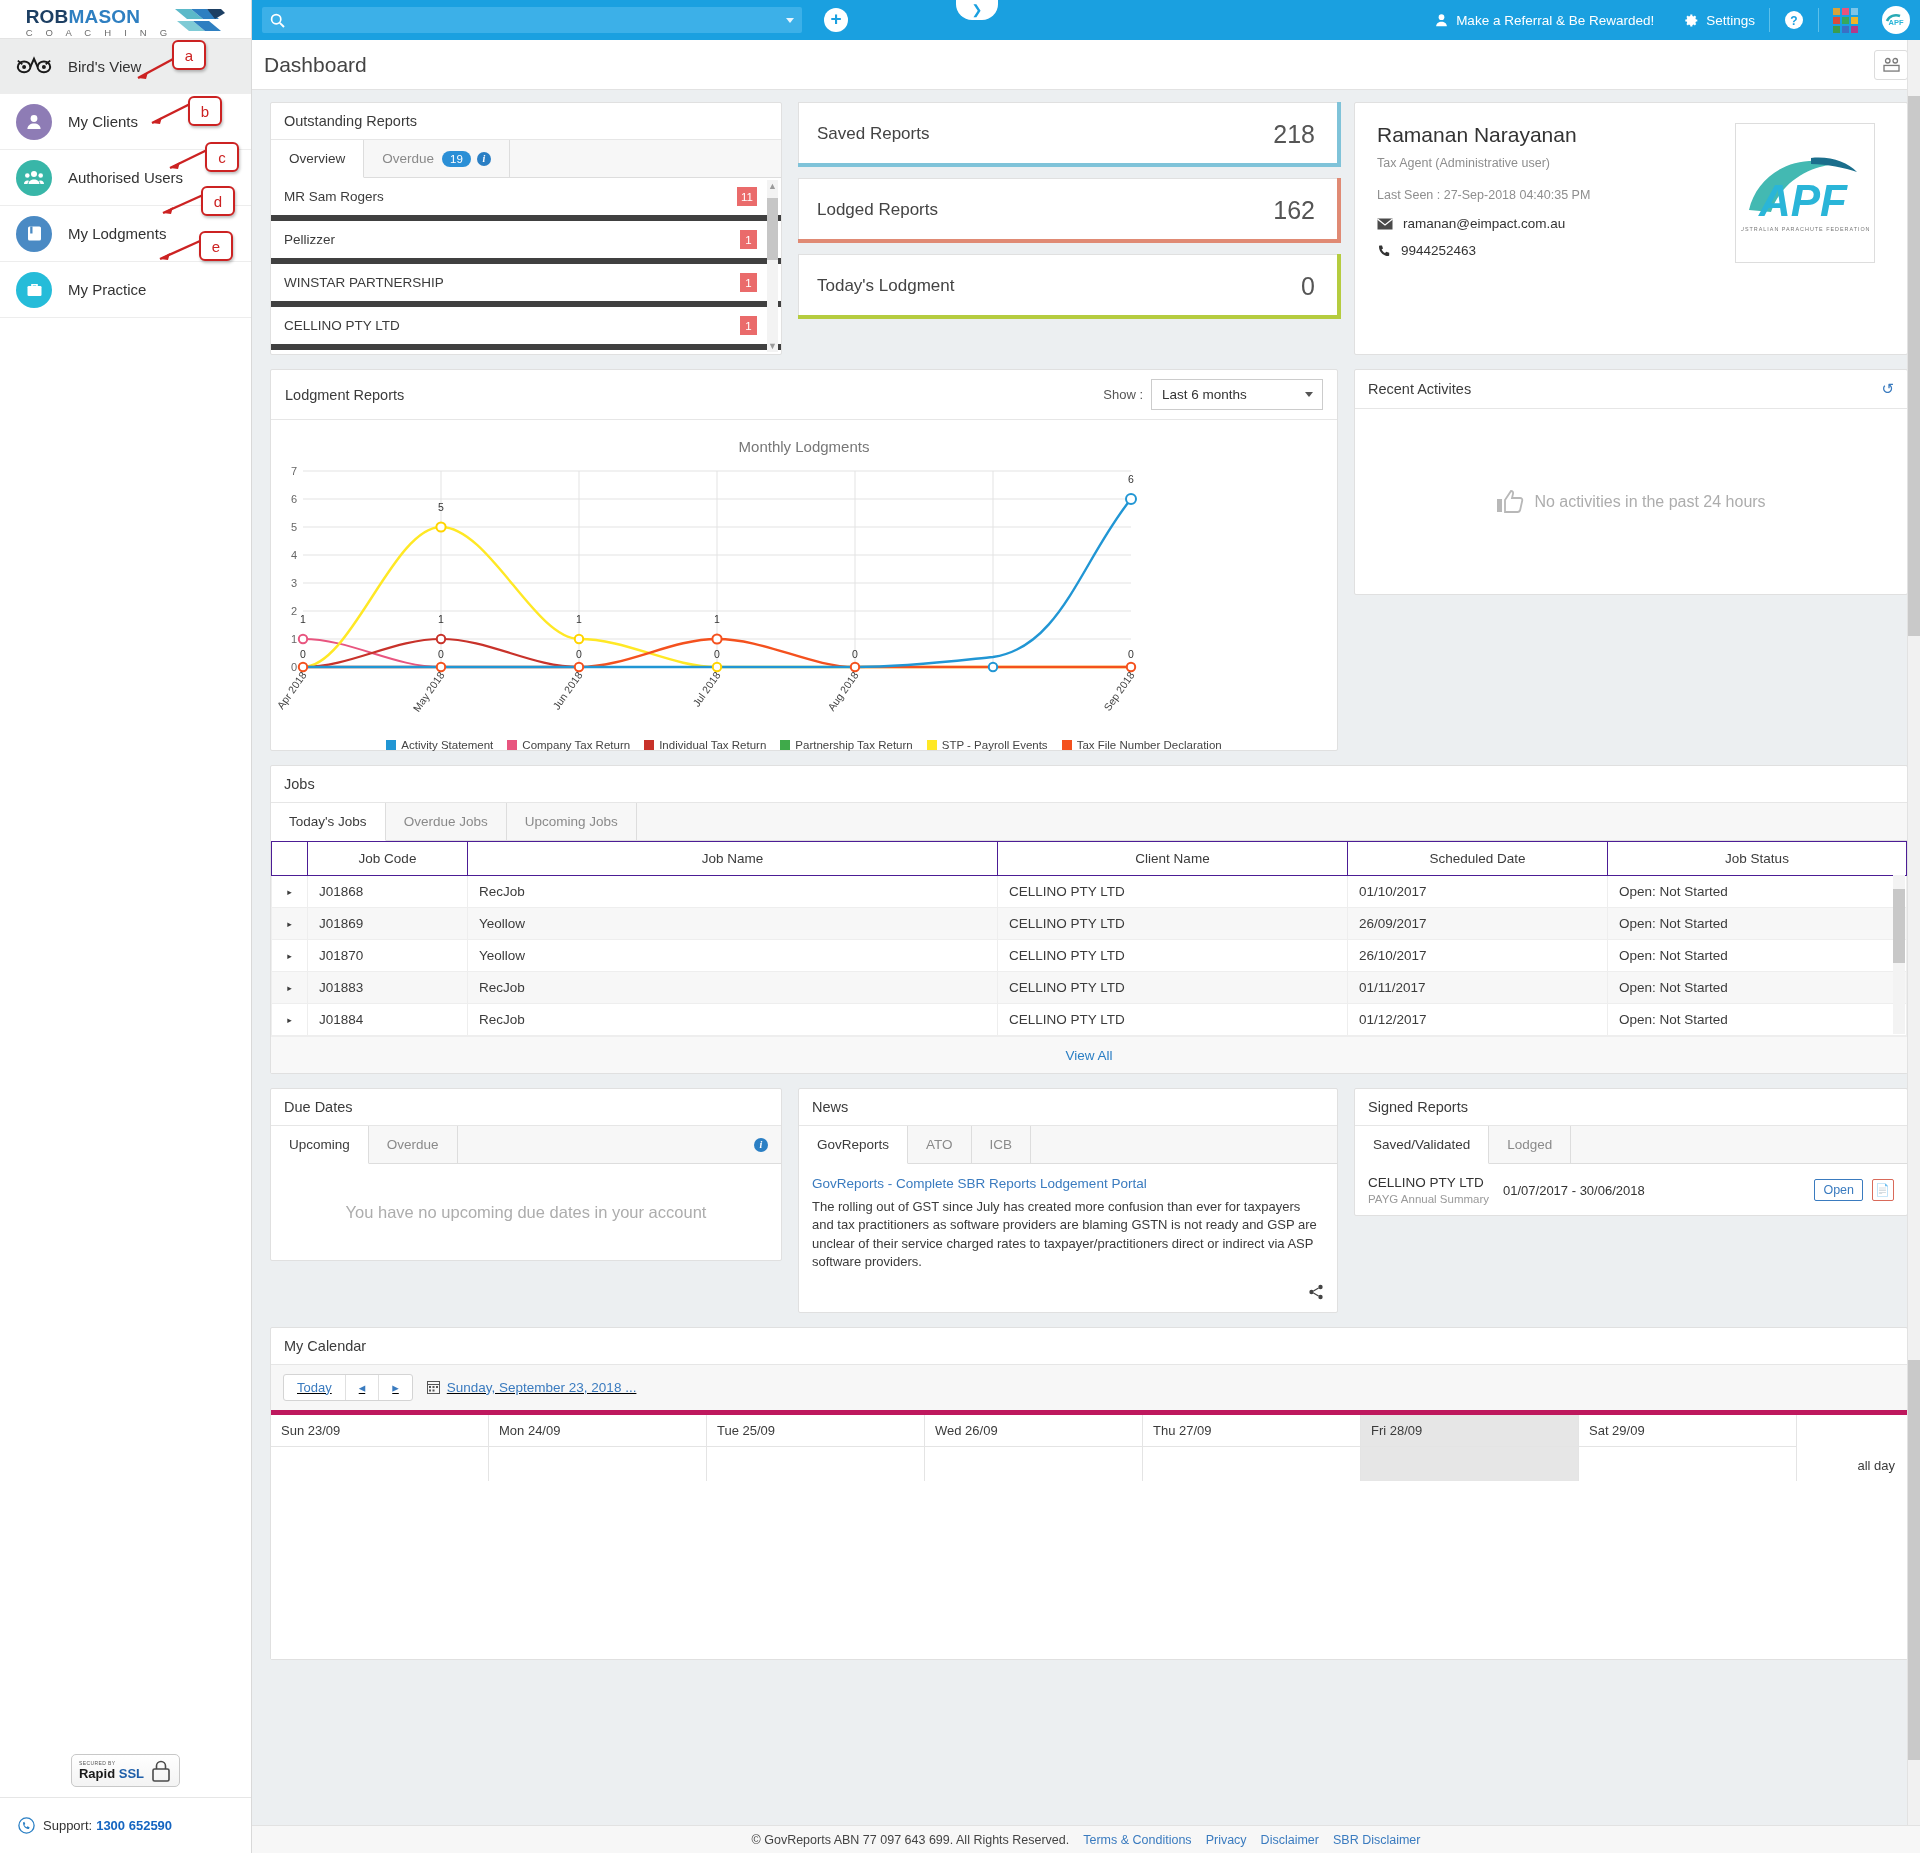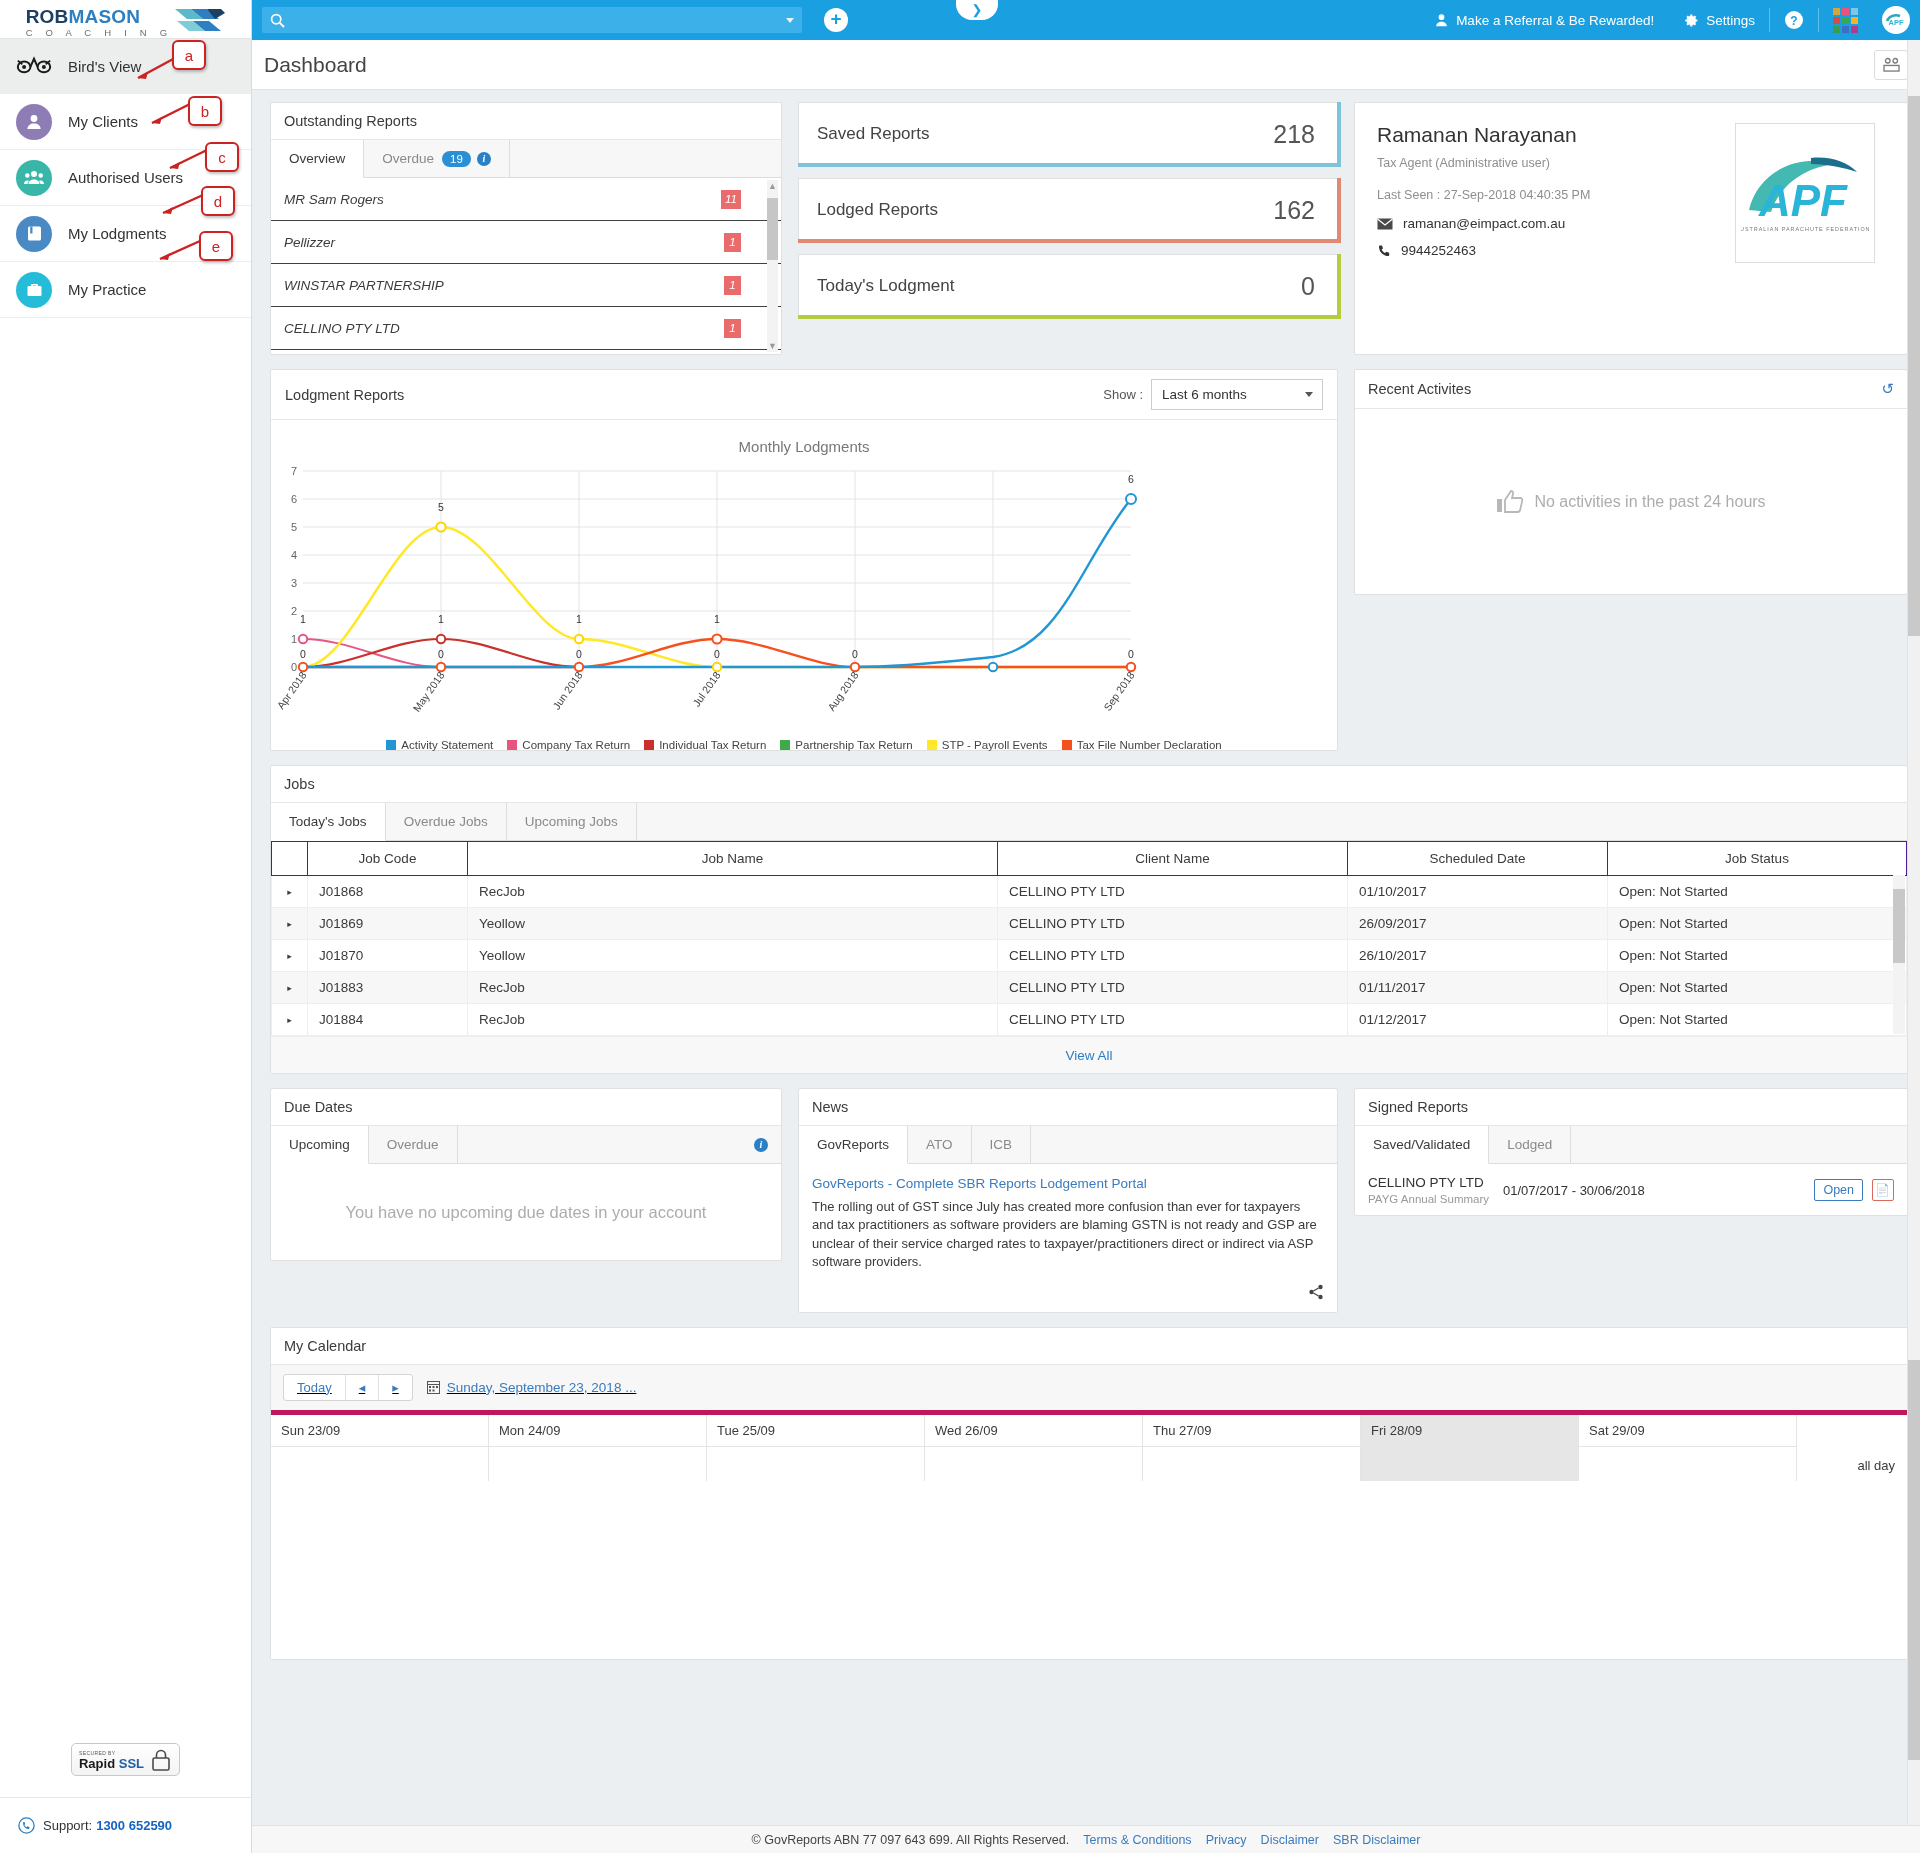--- a/index.html
+++ b/index.html
@@ -31,21 +31,21 @@
   }
   .nav-item.active { background: #eceded; border-top: 1px solid #e3e3e3; }
   .nav-label { font-size: 15px; color: #333; margin-left: 16px; }
   .nav-icon { width: 36px; height: 36px; border-radius: 50%; display: flex; align-items: center; justify-content: center; flex: 0 0 36px; }
   .ni-bird { background: transparent; }
   .ni-clients { background: #8e7cb5; }
   .ni-users { background: #38b6a8; }
   .ni-lodg { background: #4a8ac4; }
   .ni-prac { background: #25bcd9; }
 
-  .ssl-box { position: absolute; bottom: 55px; left: 0; right: 0; height: 55px; display: flex; align-items: flex-start; justify-content: center; border-bottom: 1px solid #e6e6e6; }
+  .ssl-box { position: absolute; bottom: 55px; left: 0; right: 0; height: 55px; display: flex; align-items: center; justify-content: center; border-bottom: 1px solid #e6e6e6; }
   .ssl-badge {
     border: 1px solid #c8c8c8; border-radius: 5px; padding: 4px 7px 3px 7px;
     display: flex; align-items: center; background: linear-gradient(#fff,#f3f3f3);
   }
   .ssl-l1 { font-size: 5px; color: #555; letter-spacing: .4px; }
   .ssl-l2 { font-size: 13px; font-weight: bold; color: #1a1a1a; }
   .ssl-l2 span { color: #1f5fa9; }
   .support-row { position: absolute; bottom: 8px; left: 0; right: 0; height: 40px; display: flex; align-items: center; padding-left: 18px; font-size: 13px; color: #333; }
   .support-num { color: #1565c0; font-weight: bold; margin-left: 4px; }
 
@@ -80,21 +80,21 @@
   .tabs { display: flex; background: #f7f7f7; border-bottom: 1px solid #ddd; height: 38px; align-items: stretch; }
   .tab { padding: 0 18px; display: flex; align-items: center; font-size: 13.5px; color: #8a8a8a; border-right: 1px solid #ddd; cursor: pointer; }
   .tab.active { background: #fff; color: #3b3b3b; border-bottom: 1px solid #fff; margin-bottom: -1px; }
   .tabs-fill { flex: 1; }
   .badge-blue { background: #2b8fd6; color: #fff; border-radius: 9px; font-size: 11.5px; padding: 2px 8px; margin-left: 8px; }
   .info-i { width: 14px; height: 14px; border-radius: 50%; background: #2b7fc4; color: #fff; font-size: 10px; font-weight: bold; display: inline-flex; align-items: center; justify-content: center; margin-left: 6px; font-style: italic; font-family: "Liberation Serif", serif; }
 
   
   .or-card { width: 512px; flex: 0 0 512px; }
   .or-list { position: relative; height: 176px; overflow: hidden; }
-  .or-row { display: flex; align-items: center; justify-content: space-between; height: 43px; padding: 0 40px 0 13px; border-bottom: 1px solid #404040; font-size: 13.5px; color: #3c3c3c; font-style: italic; }
+  .or-row { display: flex; align-items: center; justify-content: space-between; height: 43px; padding: 0 24px 0 13px; border-bottom: 6px solid #404040; font-size: 13.5px; color: #3c3c3c; }
   .cnt-badge { background: #ea6b6b; color: #fff; font-size: 11.5px; min-width: 17px; height: 19px; display: flex; align-items: center; justify-content: center; padding: 0 4px; text-align: right; }
   .vscroll { position: absolute; right: 3px; top: 2px; bottom: 2px; width: 11px; background: #f3f3f3; }
   .vscroll .thumb { position: absolute; top: 18px; width: 11px; height: 62px; background: #c6c6c6; }
   .vscroll .ar { position: absolute; left: 1px; color: #9a9a9a; font-size: 9px; }
 
   
   .stats { width: 540px; flex: 0 0 540px; display: flex; flex-direction: column; gap: 14px; }
   .stat {
     background: #fff; border: 1px solid #e0e0e0; height: 62px;
     display: flex; align-items: center; justify-content: space-between;

